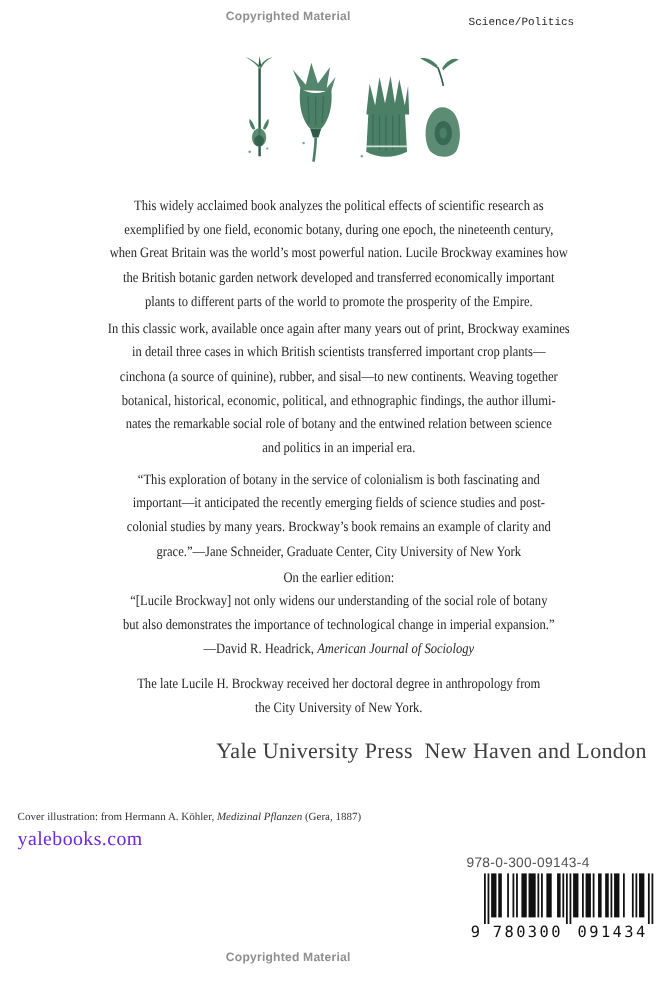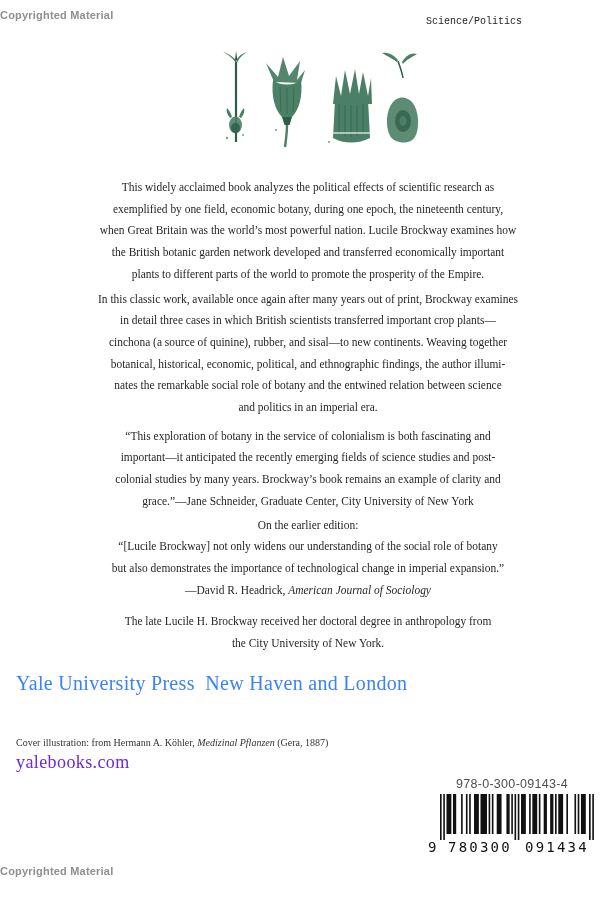--- a/index.html
+++ b/index.html
@@ -1,41 +1,41 @@
 <!DOCTYPE html>
 <html><head>
 <meta charset="utf-8">
 <style>
   html,body{margin:0;padding:0;background:#ffffff;}
   .page{position:relative;width:600px;height:900px;background:#ffffff;overflow:hidden;
         font-family:"Liberation Serif","DejaVu Serif",serif;color:#242424;}
-  .watermark{position:absolute;left:0;width:524px;
+  .watermark{position:absolute;left:0;width:524px;text-align:center;
         font-family:"Liberation Sans","DejaVu Sans",sans-serif;font-size:11px;
         font-weight:bold;color:#8f8f8f;letter-spacing:.2px;}
   .wm-top{top:9px;}
   .wm-bottom{top:865px;}
   .category{position:absolute;top:16px;right:78px;font-size:10px;color:#242424;font-family:Liberation Mono, monospace;}
   .plates{position:absolute;left:212px;top:50px;}
   .bodycol{position:absolute;left:18px;top:176px;width:580px;
         transform:scaleX(.88);transform-origin:50% 0;}
   .blk{text-align:center;font-size:13px;line-height:21.7px;color:#262626;}
   .blk div{white-space:nowrap;}
   .m-para2{margin-top:3px;}
   .m-quote1{margin-top:7px;}
   .m-earlier{margin-top:2px;}
   .m-bio{margin-top:10px;}
   .attr i{font-style:italic;}
-  .publisher{position:absolute;top:672px;left:16px;width:584px;text-align:left;
-        font-size:20px;color:#3b82f6;white-space:pre;letter-spacing:.3px;}
+  .publisher{position:absolute;top:672px;left:4px;width:584px;text-align:right;
+        font-size:20px;color:#404040;white-space:pre;letter-spacing:.3px;}
   .credit{position:absolute;top:737px;left:16px;width:584px;text-align:left;
         font-size:10px;color:#333;}
   .credit i{font-style:italic;}
   .website{position:absolute;top:752px;left:16px;width:584px;text-align:left;
         font-size:18px;color:#6d28d9;letter-spacing:.4px;}
-  .isbn{position:absolute;top:777px;left:424px;width:176px;text-align:center;
+  .isbn{position:absolute;top:777px;left:424px;width:176px;text-align:left;
         font-family:"Liberation Sans","DejaVu Sans",sans-serif;font-size:12.5px;
         color:#4f4f4f;letter-spacing:.3px;}
   #barcode{position:absolute;left:424px;top:792px;}
   #barcode text{font-family:"DejaVu Sans Mono",monospace;font-size:14px;
         letter-spacing:2.2px;fill:#111;}
   #barcode text.single{letter-spacing:0;}
 </style>
 </head>
 <body>
 

